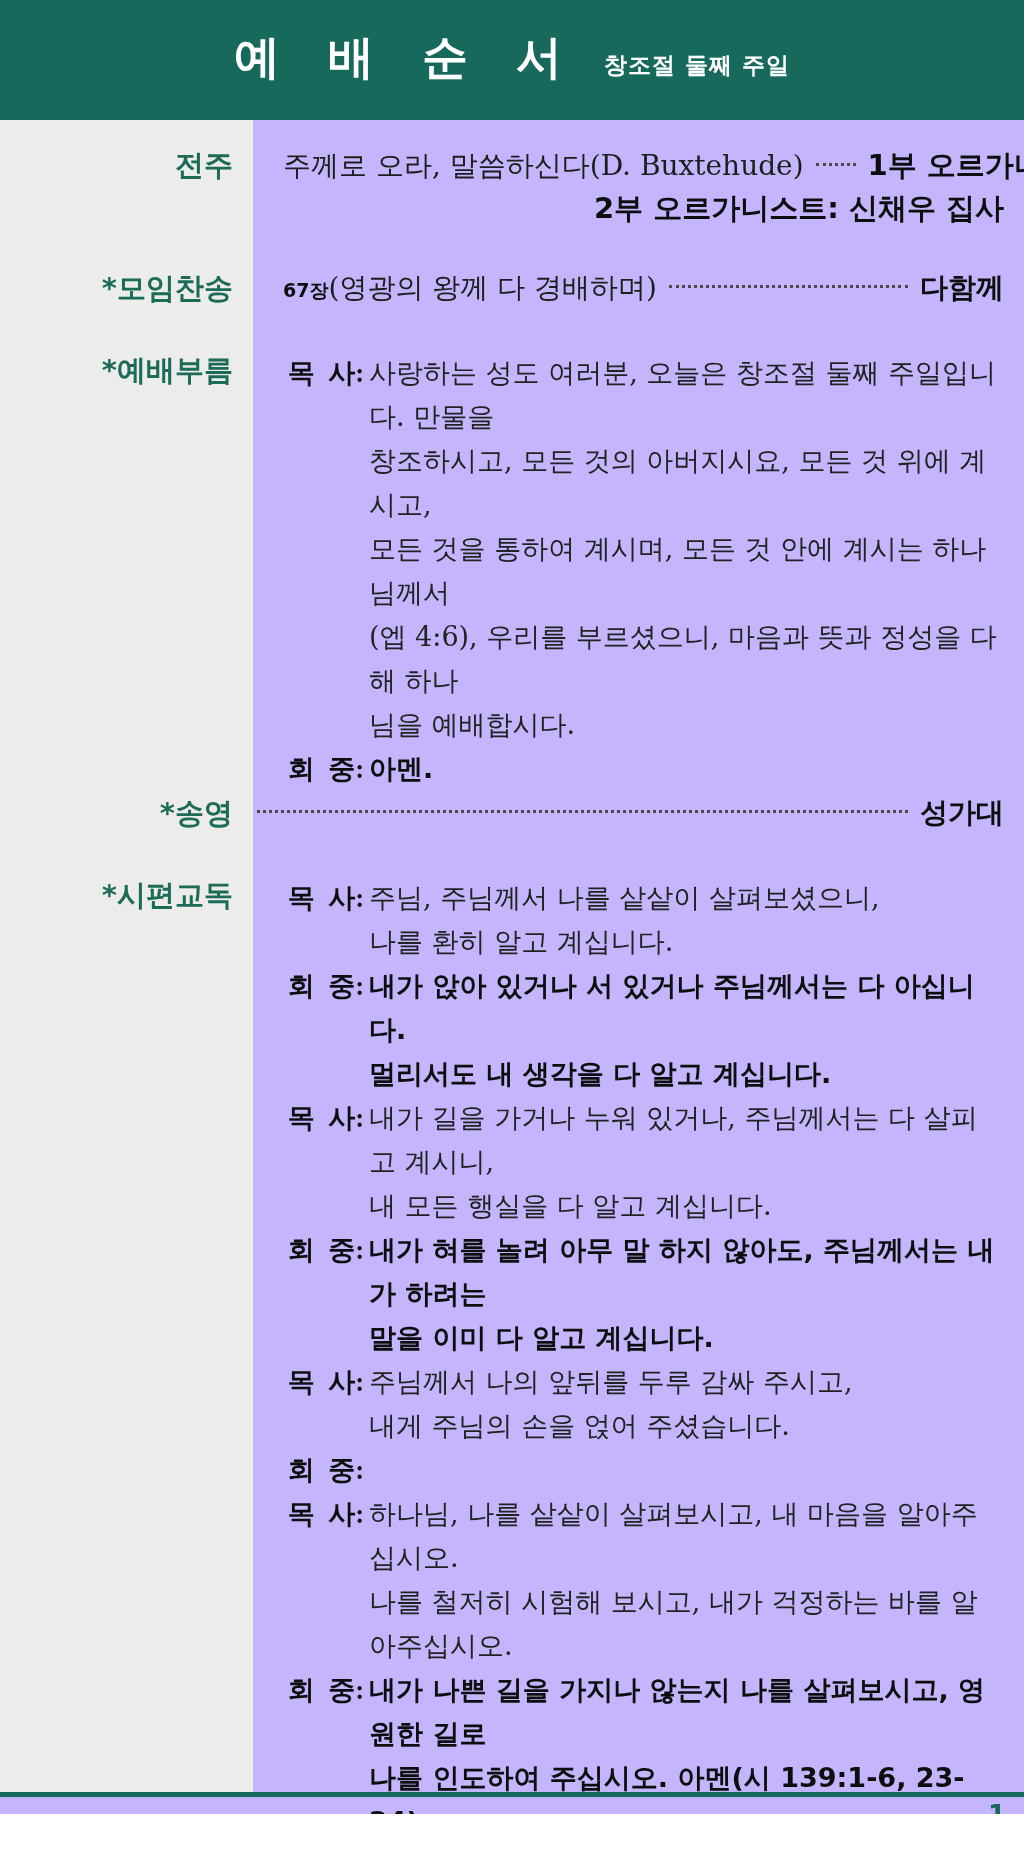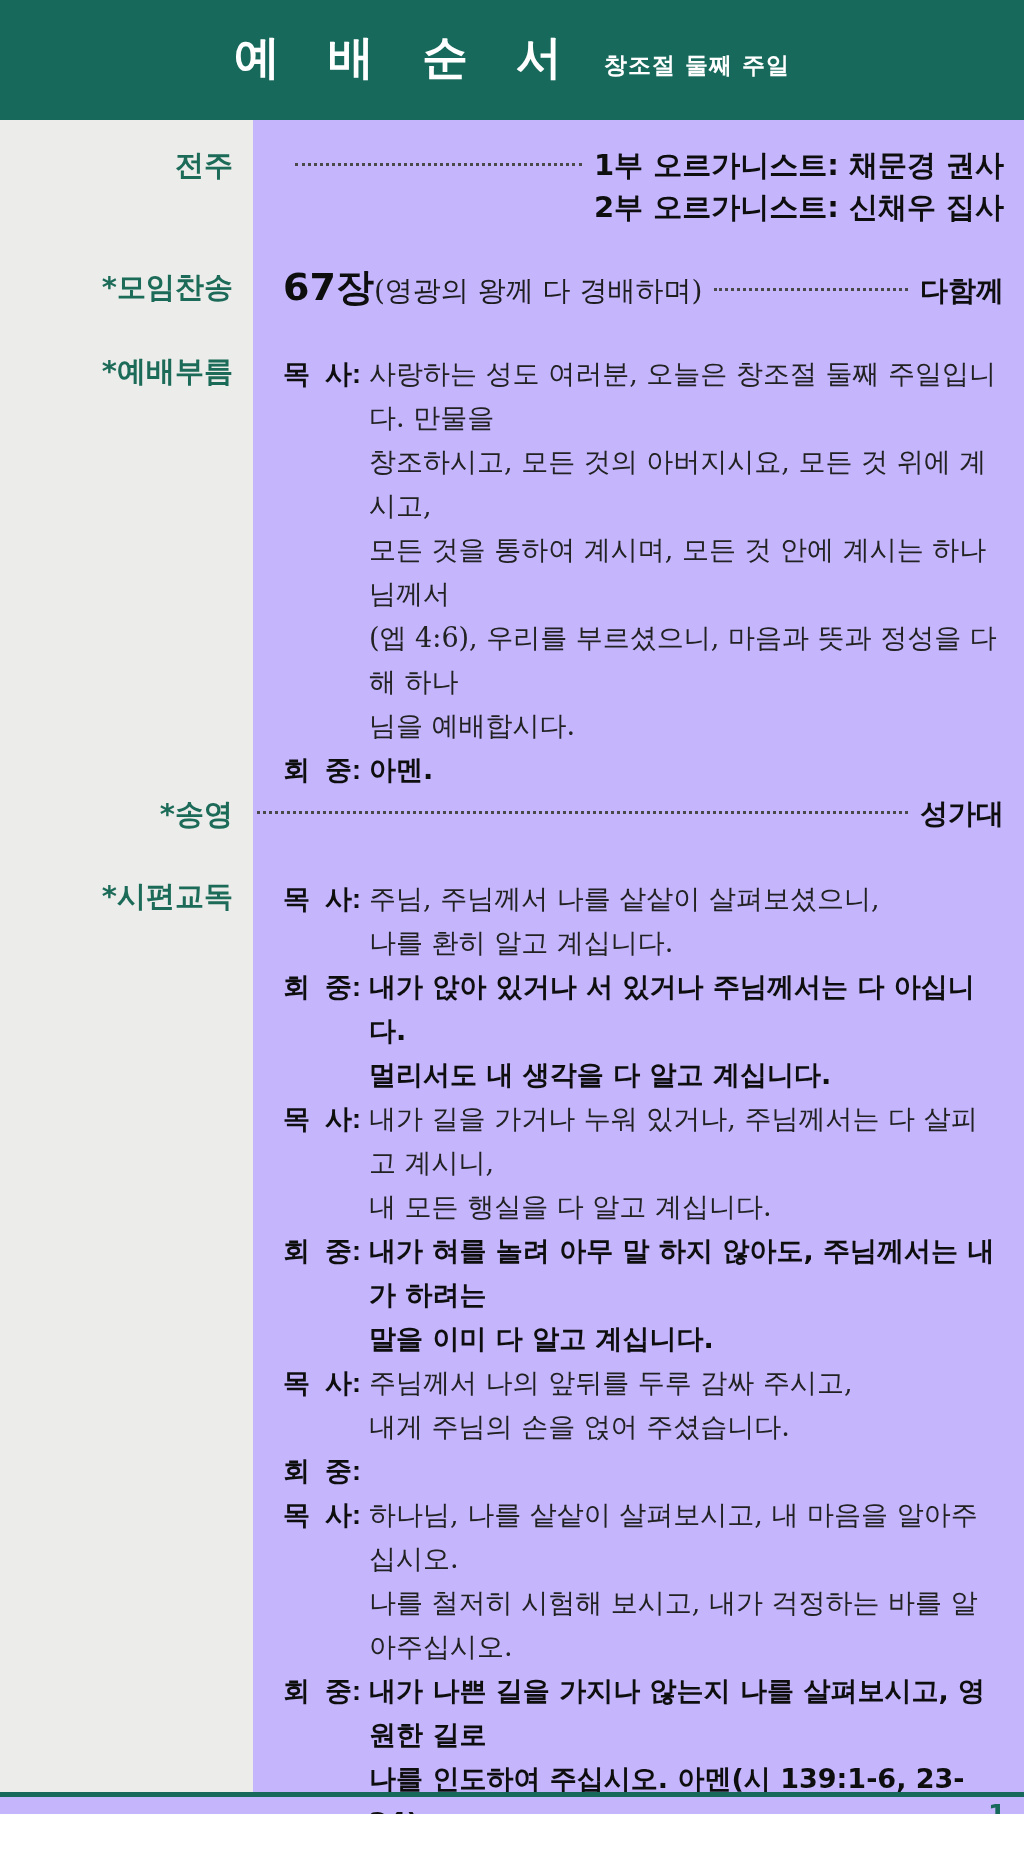--- a/index.html
+++ b/index.html
@@ -36,21 +36,21 @@
   .g{font-family:"DejaVu Sans","Liberation Sans",sans-serif;font-weight:700;color:#0e0e0e;}
   
   .leaderline{display:flex;align-items:baseline;}
   .leader{
     flex:1 1 auto;min-width:40px;margin:0 12px;
     border-bottom:3px dotted #4a4a4a;position:relative;top:-9px;
   }
   .nowrap{white-space:nowrap;}
   
   .speech{display:flex;font-size:27px;line-height:44px;}
-  .speaker{flex:0 0 86px;white-space:pre;font-family:Liberation Sans, sans-serif;font-weight:700;color:#0e0e0e;}
+  .speaker{flex:0 0 86px;white-space:pre;font-family:Liberation Serif, serif;font-weight:700;color:#0e0e0e;text-align:center;}
   .lines{white-space:pre-line;min-width:0;}
   .lines.reg{font-family:"DejaVu Serif","Liberation Serif",serif;color:#222;}
   .lines.bold{font-family:"DejaVu Sans","Liberation Sans",sans-serif;font-weight:700;color:#0e0e0e;}
   
   .row-prelude{margin-top:24px;font-size:28px;line-height:42px;}
   .row-prelude .credit{font-size:29px;}
   .right-line{text-align:right;font-size:29px;line-height:42px;}
   .row-gathering{margin-top:44px;}
   .gather-flex{display:flex;align-items:center;}
   .badge{
@@ -62,21 +62,21 @@
   }
   .note{
     margin-left:22px;color:#1c6b58;font-size:26px;
     font-family:"DejaVu Sans","Liberation Sans",sans-serif;font-weight:700;white-space:nowrap;
   }
   .row-hymn1{margin-top:38px;font-size:28px;line-height:42px;justify-content:flex-end;}
   .row-call{margin-top:40px;}
   .row-doxology{margin-top:0;font-size:28px;line-height:44px;}
   .row-doxology .leader{margin-left:4px;}
   .row-psalter{margin-top:40px;}
-  .hymn-num{font-size:38px;}
+  .hymn-num{font-size:19px;}
   
   .footer-line{position:absolute;left:0;right:0;top:1792px;height:5px;background:#17695b;}
   .page-number{
     position:absolute;right:18px;top:1800px;color:#17695b;
     font-family:"DejaVu Sans","Liberation Sans",sans-serif;font-size:26px;font-weight:700;
   }
 </style>
 </head>
 <body>
 
@@ -90,20 +90,21 @@
   <div class="sidebar-bg"></div>
 
   <div class="content">
 
     <section class="row row-prelude">
       <div class="label-cell">
         <span class="label">전주</span>
       </div>
       <div class="content-cell">
         <div class="leaderline">
+          <span class="nowrap">주께로 오라, 말씀하신다(D. Buxtehude)</span>
           <span class="leader"></span>
           <span class="g credit nowrap">1부 오르가니스트: 채문경 권사</span>
         </div>
         <div class="right-line g credit">2부 오르가니스트: 신채우 집사</div>
       </div>
     </section>
 
 
     <section class="row row-hymn1">
       <div class="label-cell">

